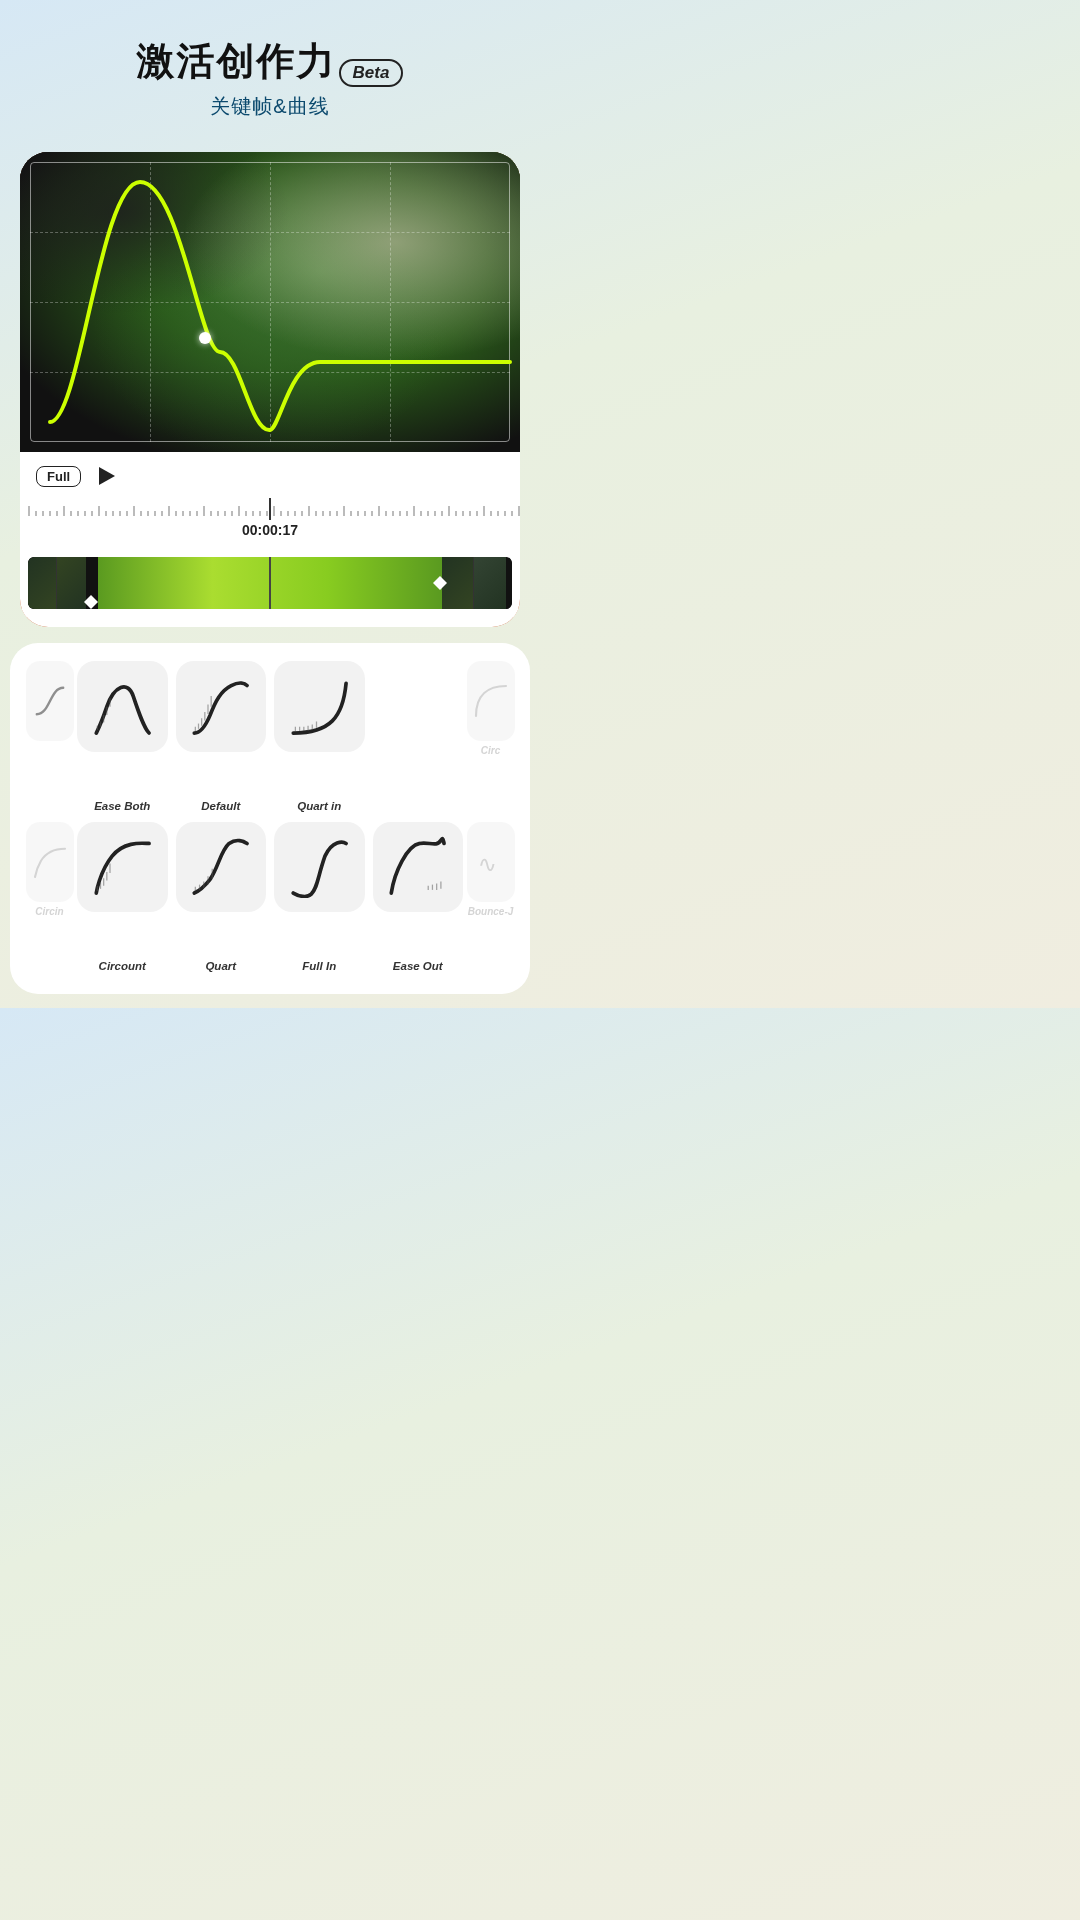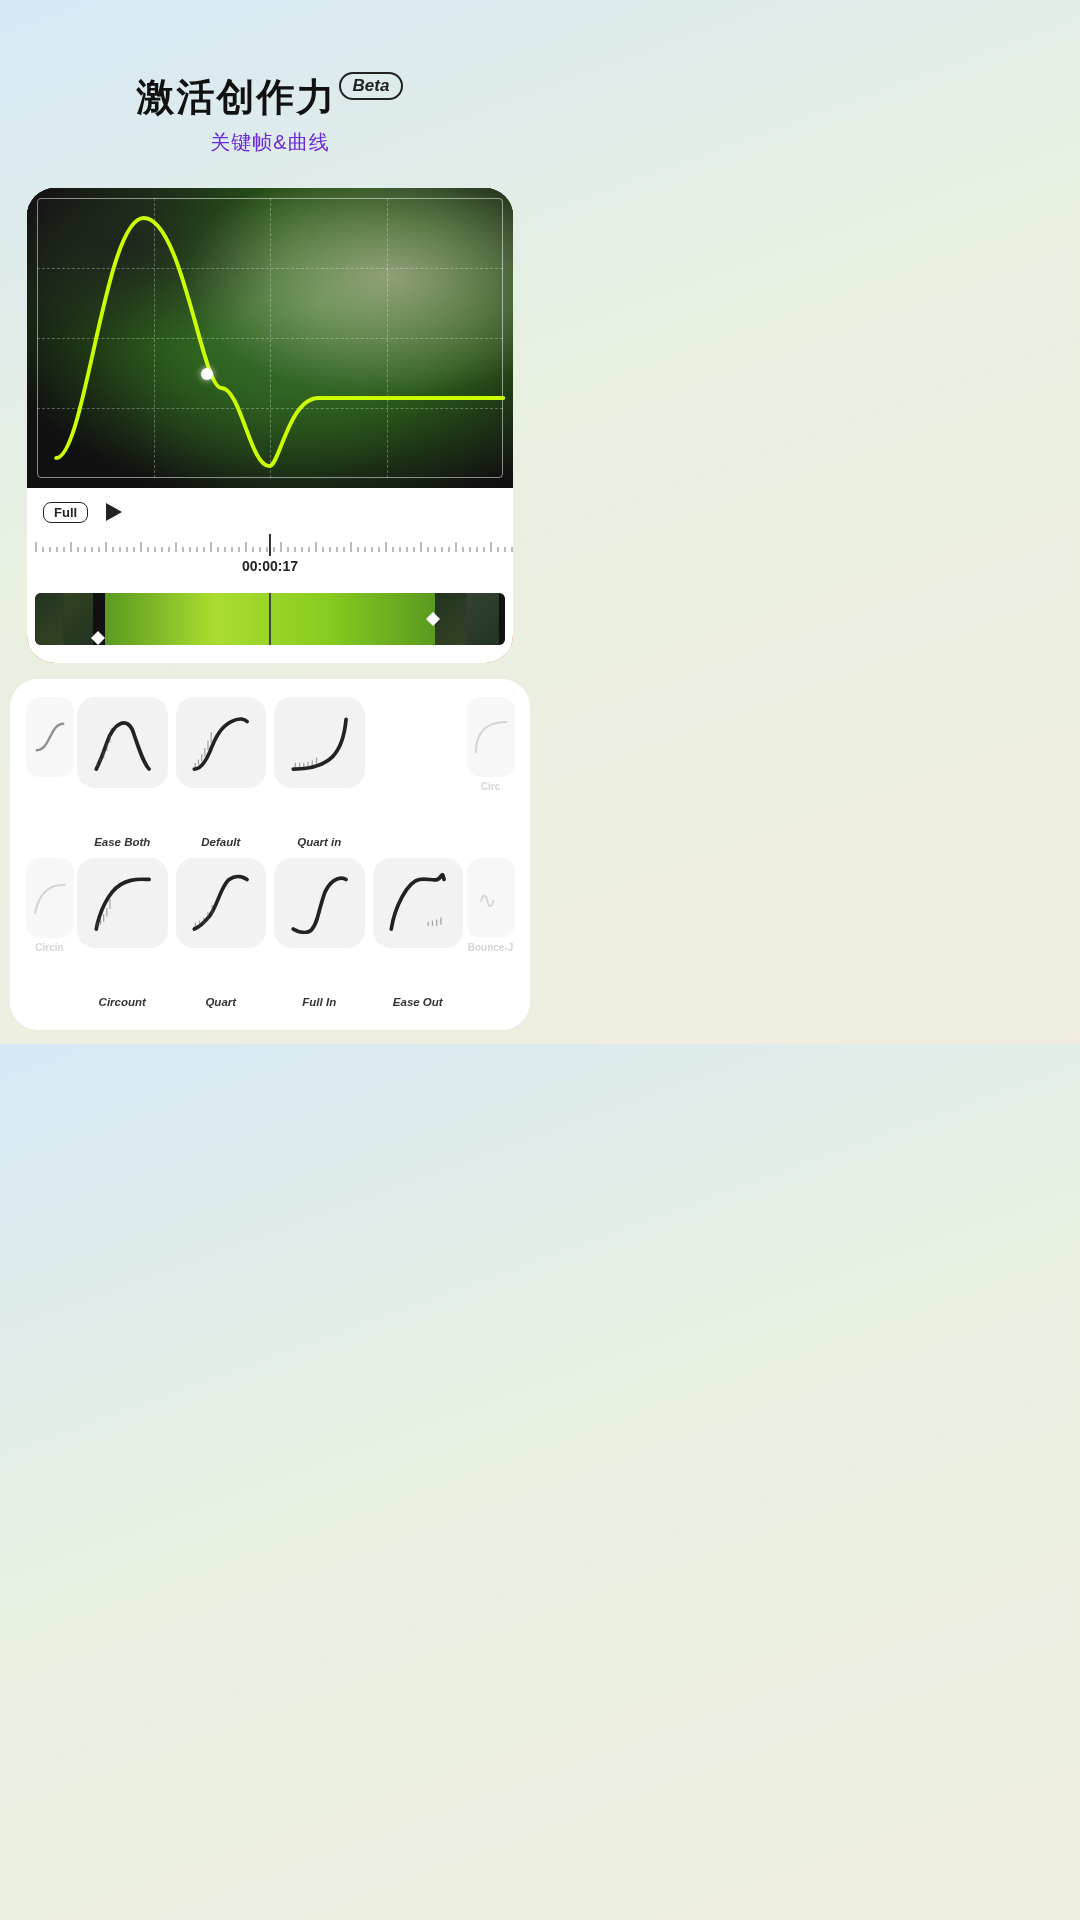--- a/index.html
+++ b/index.html
@@ -13,24 +13,23 @@
       overflow-x: hidden;
     }
 
     .header {
       text-align: center;
       padding: 36px 20px 16px;
     }
 
     .header-title-row {
       display: flex;
-      align-items: flex-start;
+      align-items: flex-end;
       justify-content: center;
       gap: 2px;
-      margin-top: 36px;
     }
 
     .header-title {
       font-size: 38px;
       font-weight: 900;
       color: #111;
       letter-spacing: 2px;
     }
 
     .beta-badge {
@@ -38,27 +37,27 @@
       border-radius: 20px;
       padding: 2px 12px;
       font-size: 17px;
       font-style: italic;
       font-weight: 700;
       color: #222;
     }
 
     .header-subtitle {
       font-size: 20px;
-      color: #6d28d9;
+      color: #0c4a6e;
       margin-top: 6px;
       letter-spacing: 1px;
     }
 
     .video-card {
-      margin: 16px 27px;
+      margin: 16px 20px;
       background: #c2410c;
       border-radius: 28px;
       overflow: hidden;
       position: relative;
     }
 
     .video-area {
       position: relative;
       width: 100%;
       height: 300px;
@@ -279,20 +278,21 @@
       display: flex;
       align-items: center;
       justify-content: center;
       margin-bottom: 4px;
       overflow: hidden;
     }
 
     .peek-label {
       font-size: 10px;
       color: #aaa;
+      font-style: italic;
       font-weight: 600;
       text-align: center;
     }
 
     .main-items {
       flex: 1;
       display: grid;
       grid-template-columns: repeat(4, 1fr);
       gap: 8px;
     }

